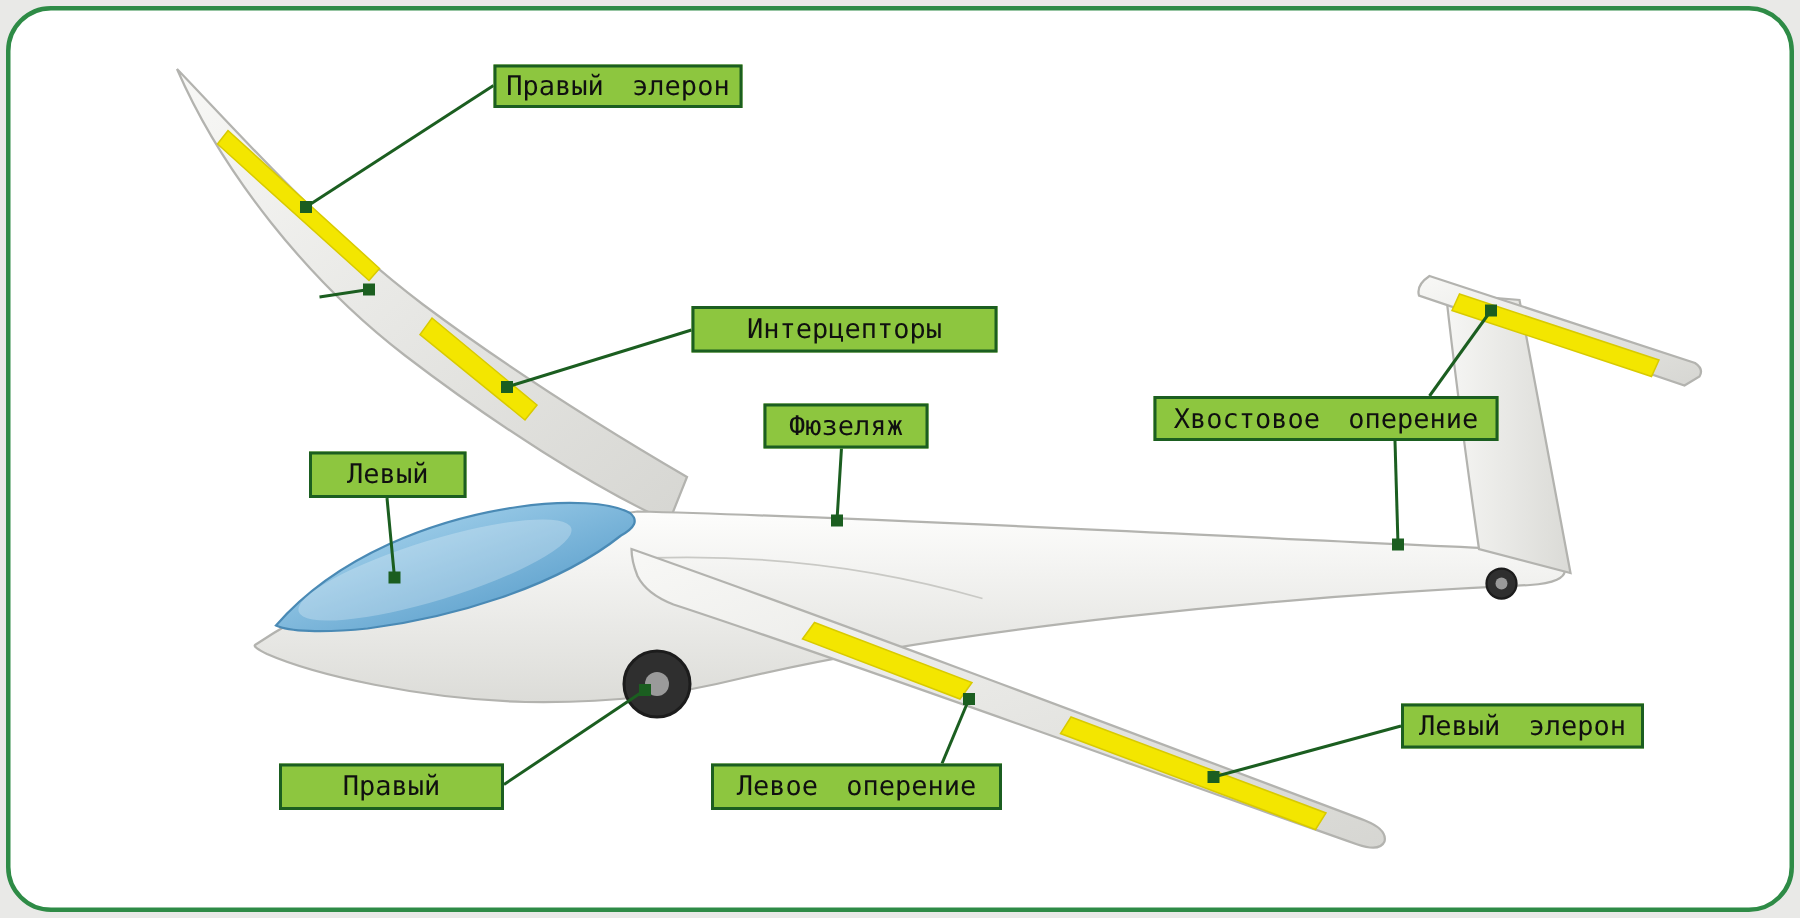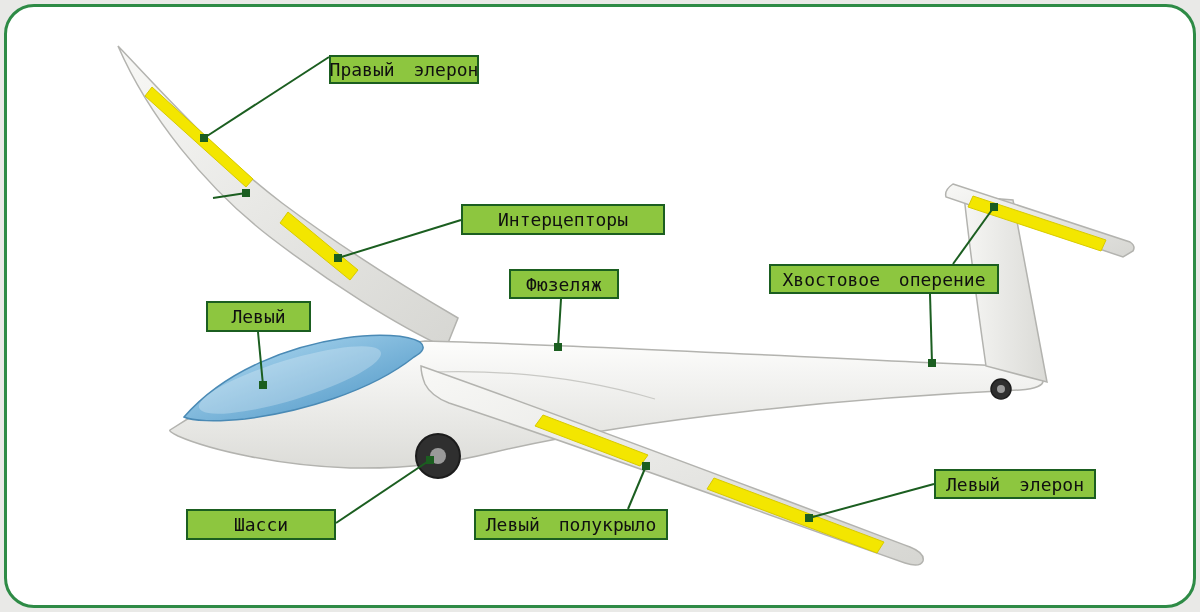--- a/index.html
+++ b/index.html
@@ -104,21 +104,21 @@
       <rect class="marker" x="554" y="343" width="8" height="8"></rect>
       <rect class="marker" x="990" y="203" width="8" height="8"></rect>
       <rect class="marker" x="928" y="359" width="8" height="8"></rect>
       <rect class="marker" x="259" y="381" width="8" height="8"></rect>
       <rect class="marker" x="426" y="456" width="8" height="8"></rect>
       <rect class="marker" x="642" y="462" width="8" height="8"></rect>
       <rect class="marker" x="805" y="514" width="8" height="8"></rect>
     </g>
   </svg>
 
-  <div class="label" style="left:329px;top:55px;width:150px;height:29px">Правый элерон</div>
+  <div class="label" style="left:329px;top:43px;width:166px;height:29px">Правый элерон</div>
   <div class="label" style="left:509px;top:269px;width:110px;height:30px">Фюзеляж</div>
   <div class="label" style="left:461px;top:204px;width:204px;height:31px">Интерцепторы</div>
   <div class="label" style="left:769px;top:264px;width:230px;height:30px">Хвостовое оперение</div>
   <div class="label" style="left:206px;top:301px;width:105px;height:31px">Левый</div>
-  <div class="label" style="left:186px;top:509px;width:150px;height:31px">Шасси</div>
-  <div class="label" style="left:474px;top:509px;width:194px;height:31px">Левый полукрыло</div>
+  <div class="label" style="left:186px;top:509px;width:150px;height:31px">Правый</div>
+  <div class="label" style="left:474px;top:509px;width:194px;height:31px">Левое оперение</div>
   <div class="label" style="left:934px;top:469px;width:162px;height:30px">Левый элерон</div>
 </div>
 
 </body></html>

